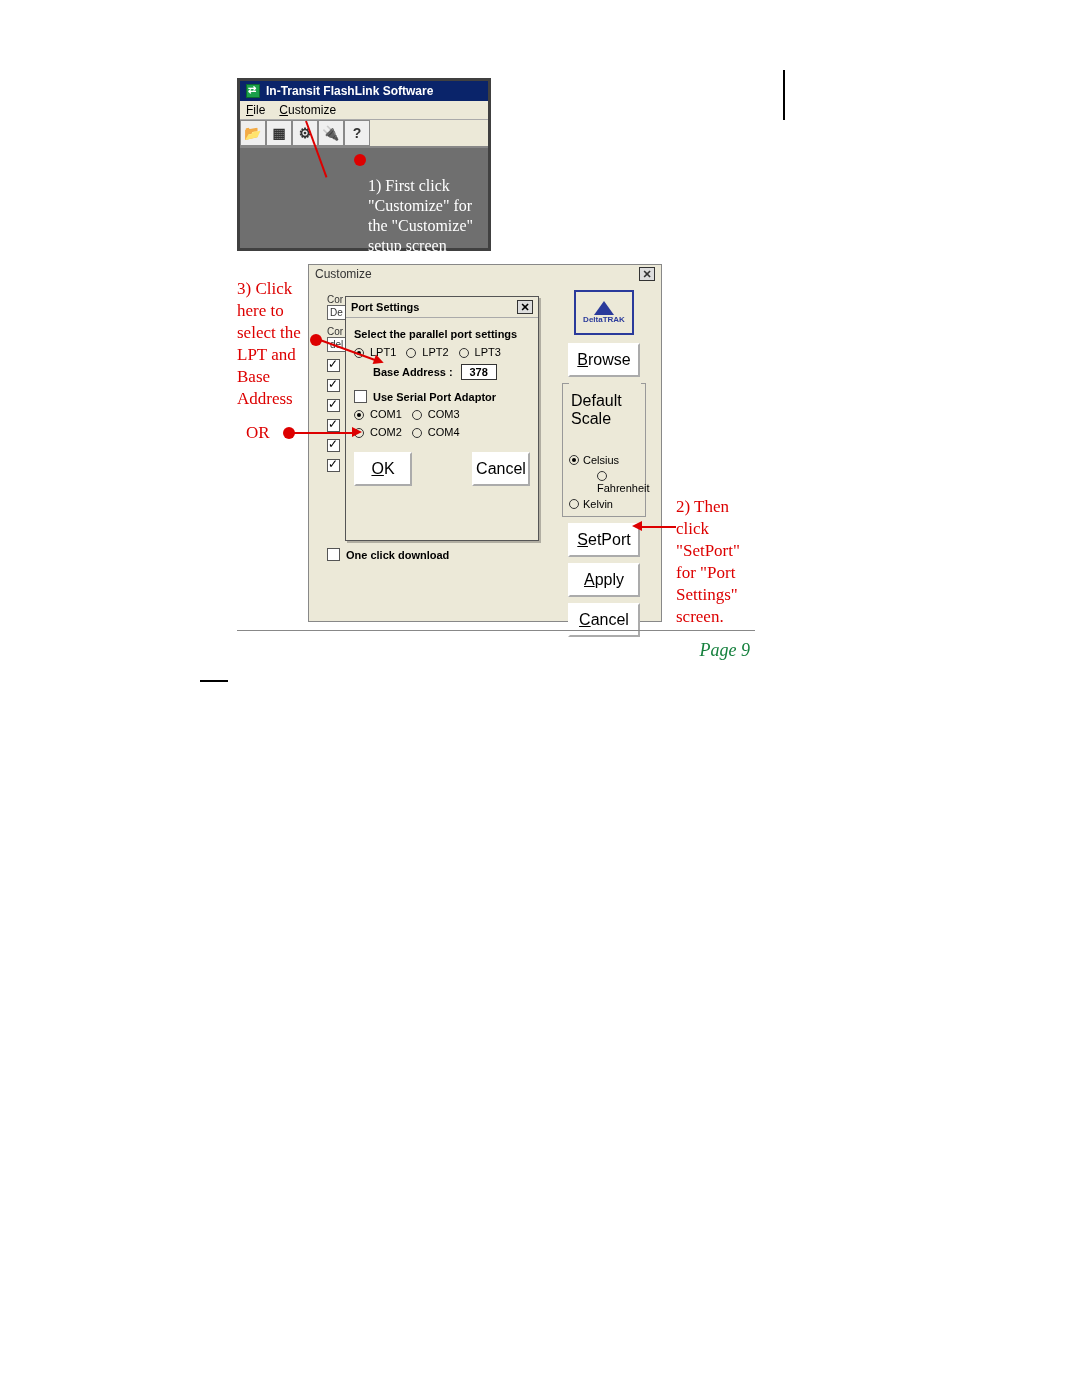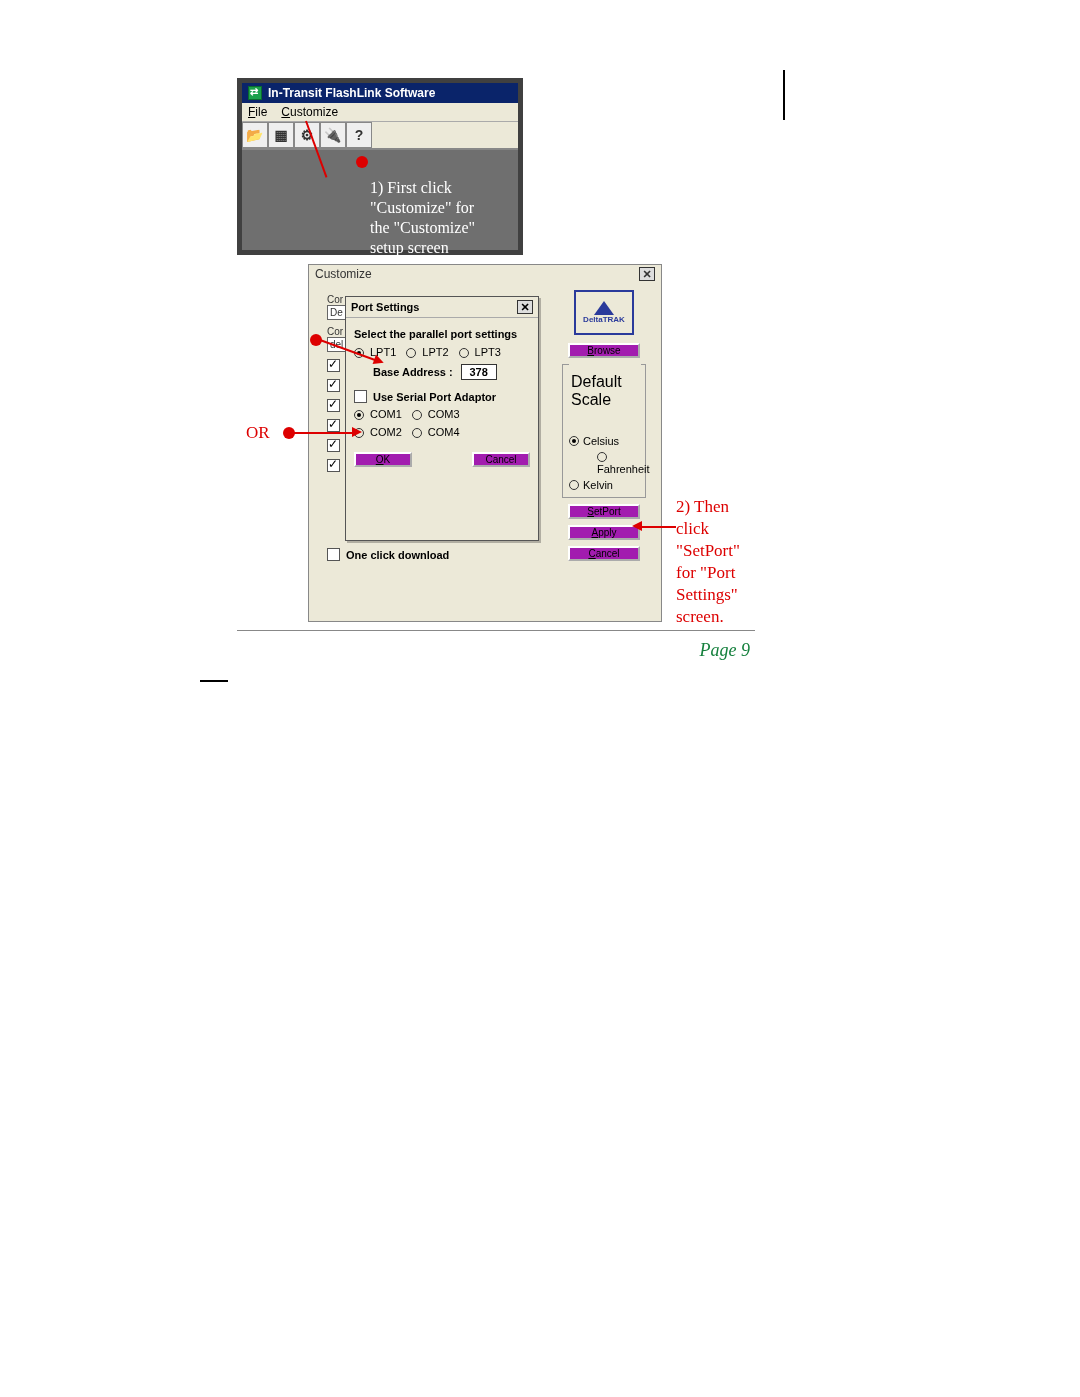--- a/index.html
+++ b/index.html
@@ -23,23 +23,23 @@
     top: 70px;
     width: 2px;
     height: 50px;
     background: #000;
   }
   
   .app-window {
     position: absolute;
     left: 237px;
     top: 78px;
-    width: 286px;
+    width: 254px;
     background: #1d4ed8;
-    border: 5px solid #404040;
+    border: 3px solid #404040;
   }
   .titlebar {
     background: #0a246a;
     color: #fff;
     font-weight: bold;
     font-size: 12px;
     padding: 3px 6px;
     display: flex;
     align-items: center;
     gap: 6px;
@@ -140,22 +140,22 @@
     position: absolute; right: 12px; top: 25px; width: 90px;
     text-align: center;
   }
   .deltatrak {
     border: 2px solid #2a3a9b; width: 60px; height: 45px; margin: 0 auto 8px auto;
     display:flex;flex-direction:column;align-items:center;justify-content:center;
     color:#2a3a9b;font-size:8px; font-weight:bold;
   }
   .dt-tri{width:0;height:0;border-left:10px solid transparent;border-right:10px solid transparent;border-bottom:14px solid #2a3a9b;}
   .winbtn {
-    font-size:10px; padding:0 0; width:72px; margin:6px auto;
-    background:#a21caf;border:2px outset #fff; text-align:center;
+    font-size:16px; padding:6px 0; width:72px; margin:6px auto;
+    background:#ffffff;border:2px outset #fff; text-align:center;
   }
   .winbtn .ul{text-decoration:underline;}
   .fieldset {
     border:1px solid #999; font-size:11px; padding:6px 4px 6px 6px; margin:4px auto; width:84px; text-align:left;
   }
   .fieldset-title{font-size:16px; position:relative; top:-12px; background:#ece9d8; padding:14px 2px; width:fit-content;}
   .radio{width:10px;height:10px;border:1px solid #333;border-radius:50%;display:inline-block;margin-right:4px;position:relative;top:1px;}
   .radio.sel::after{content:"";width:4px;height:4px;background:#000;border-radius:50%;position:absolute;top:2px;left:2px;}
   
   .port-dialog {
@@ -335,20 +335,21 @@
             <span>COM4</span>
           </span>
     </div>
     <div class="btn-row">
       <div class="winbtn"><span class="ul">O</span>K</div>
       <div class="winbtn"><span>Cancel</span></div>
     </div>
   </div>
 </div>
 
+<div class="annot" style="left:237px;top:278px;width:72px;">3) Click here to select the LPT and Base Address</div>
 <div class="callout-dot" style="left:310px;top:334px;"></div>
 <div class="red-line" style="left:320px;top:339px;width:60px;transform:rotate(20deg);"></div>
 <div class="arrow-head" style="left:374px;top:356px;transform:rotate(20deg);"></div>
 
 <div class="annot" style="left:246px;top:422px;">OR</div>
 <div class="callout-dot" style="left:283px;top:427px;"></div>
 <div class="red-line" style="left:293px;top:432px;width:62px;"></div>
 <div class="arrow-head" style="left:352px;top:427px;"></div>
 
 

